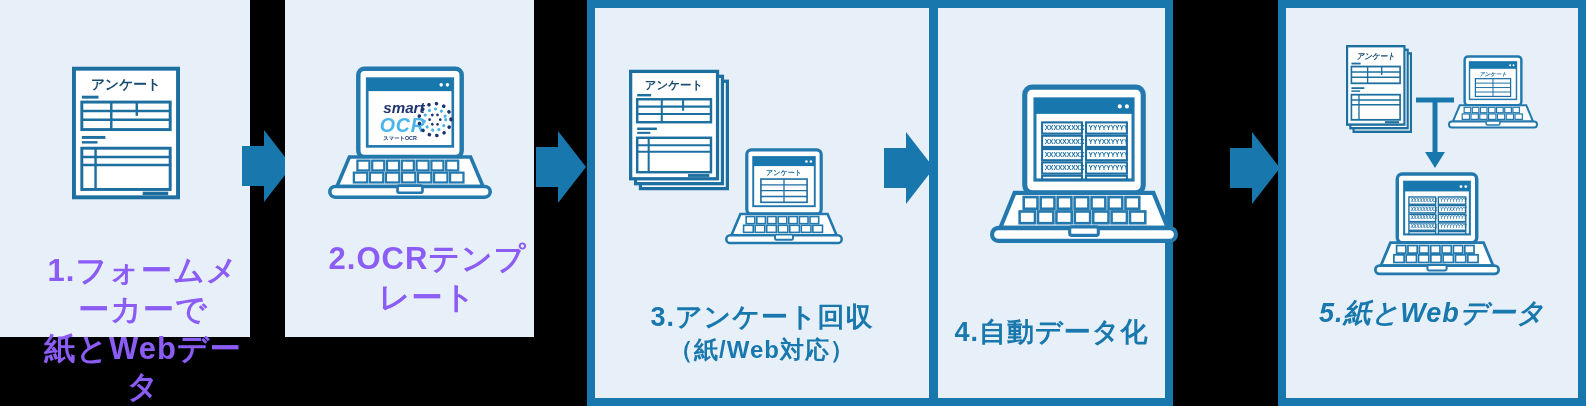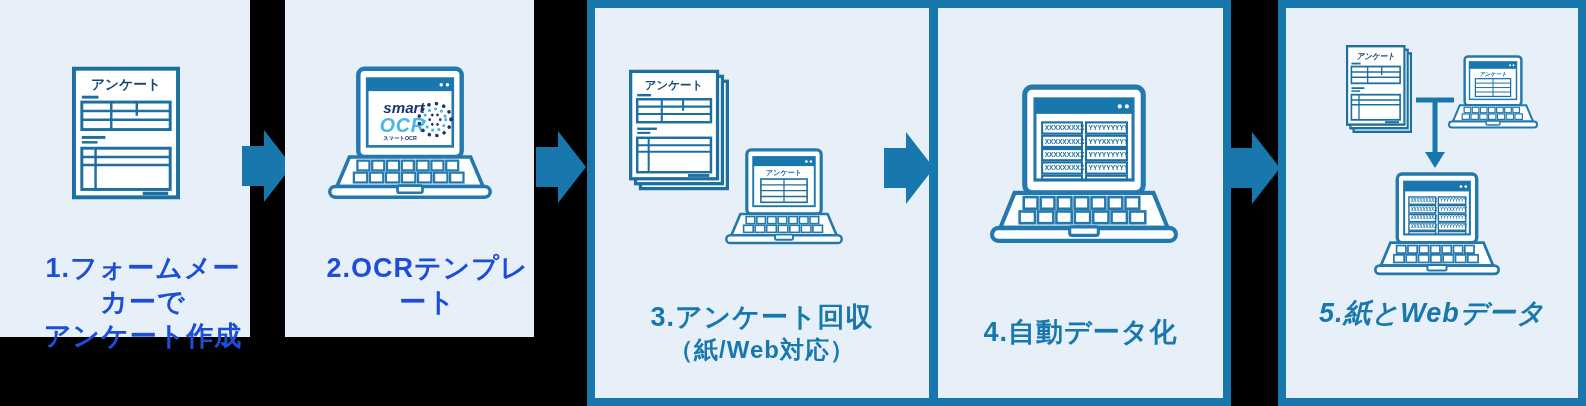--- a/index.html
+++ b/index.html
@@ -4,21 +4,21 @@
 <style>
   html,body{margin:0;padding:0;background:#000;}
   .canvas{position:relative;width:1586px;height:406px;background:#000;overflow:hidden;
           font-family:"Liberation Sans",sans-serif;}
   .panel{position:absolute;background:#e7f0f9;box-sizing:border-box;}
   .panel.bordered{border:8px solid #1878ad;height:406px;top:0;}
   .panel.plain{height:337px;top:0;}
   .abs{position:absolute;}
   .caption{position:absolute;left:0;right:0;text-align:center;font-weight:700;
            letter-spacing:1px;line-height:1.25;}
-  .caption.dark{color:#1d4ed8;font-size:27px;padding-left:36px;}
+  .caption.dark{color:#8b5cf6;font-size:31px;padding-left:36px;}
   .caption.blue{color:#1878ad;font-size:27px;}
   .caption .sub{font-size:24px;}
   .arrow{position:absolute;width:50px;height:76px;}
   svg text{font-family:"Liberation Sans",sans-serif;}
 </style>
 </head>
 <body>
 
 <div class="canvas">
 
@@ -115,21 +115,21 @@
       <path d="M0,18 H22 V2 L50,38 L22,74 V58 H0 Z" fill="#1878ad"></path>
     </g>
   </svg>
 
   <section class="panel plain" style="left:0;width:250px;">
     <svg class="abs" style="left:72px;top:66px;" width="108" height="134" viewBox="0 0 110 135">
         <use href="#doc"></use>
       </svg>
     <div class="caption dark" style="top:252px;">
       <div>1.フォームメーカーで</div>
-      <div>アンケート作成</div>
+      <div>紙とWebデータ</div>
     </div>
   </section>
 
   <svg class="arrow" style="left:242px;top:128px;" viewBox="0 0 50 76">
       <use href="#arrowshape"></use>
     </svg>
 
   <section class="panel plain" style="left:285px;width:249px;">
     <svg class="abs" style="left:43px;top:66px;" width="164" height="134" viewBox="0 0 184 150">
       <use href="#lapframe"></use>
@@ -137,21 +137,21 @@
         <text x="62" y="53" font-size="17" font-style="italic" font-weight="bold" fill="#1e3470">smart</text>
         <text x="58" y="74" font-size="22" font-style="italic" font-weight="bold" fill="#4ab5e8" letter-spacing="1">OCR</text>
         <text x="62" y="83" font-size="6" font-weight="bold" fill="#1e3470">スマートOCR</text>
         <g fill="none" stroke-linecap="round">
           <circle cx="120" cy="60" r="6" stroke="#1e3470" stroke-width="3" stroke-dasharray="0.1 6"></circle>
           <circle cx="120" cy="60" r="12" stroke="#4ab5e8" stroke-width="3.5" stroke-dasharray="0.1 7"></circle>
           <circle cx="120" cy="60" r="18" stroke="#1e3470" stroke-width="4" stroke-dasharray="0.1 8.5"></circle>
         </g>
       </g>
     </svg>
-    <div class="caption dark" style="top:252px;">
+    <div class="caption dark" style="top:240px;">
       <div>2.OCRテンプレート</div>
     </div>
   </section>
 
   <svg class="arrow" style="left:536px;top:129px;" viewBox="0 0 50 76">
       <use href="#arrowshape"></use>
     </svg>
 
   <section class="panel bordered" style="left:587px;width:350px;">
     <svg class="abs" style="left:34px;top:60px;" width="100" height="124" viewBox="0 0 122 147">
@@ -163,21 +163,21 @@
     <div class="caption blue" style="top:293px;">
       <div>3.アンケート回収</div>
       <div class="sub">（紙/Web対応）</div>
     </div>
   </section>
 
   <svg class="arrow" style="left:884px;top:130px;" viewBox="0 0 50 76">
       <use href="#arrowshape"></use>
     </svg>
 
-  <section class="panel bordered" style="left:930px;width:301px;">
+  <section class="panel bordered" style="left:930px;width:243px;">
     <svg class="abs" style="left:52px;top:76px;" width="188" height="160" viewBox="0 0 184 150" preserveAspectRatio="none">
         <use href="#lap-data"></use>
       </svg>
     <div class="caption blue" style="top:308px;">
       <div>4.自動データ化</div>
     </div>
   </section>
 
   <svg class="arrow" style="left:1230px;top:130px;" viewBox="0 0 50 76">
       <use href="#arrowshape"></use>

